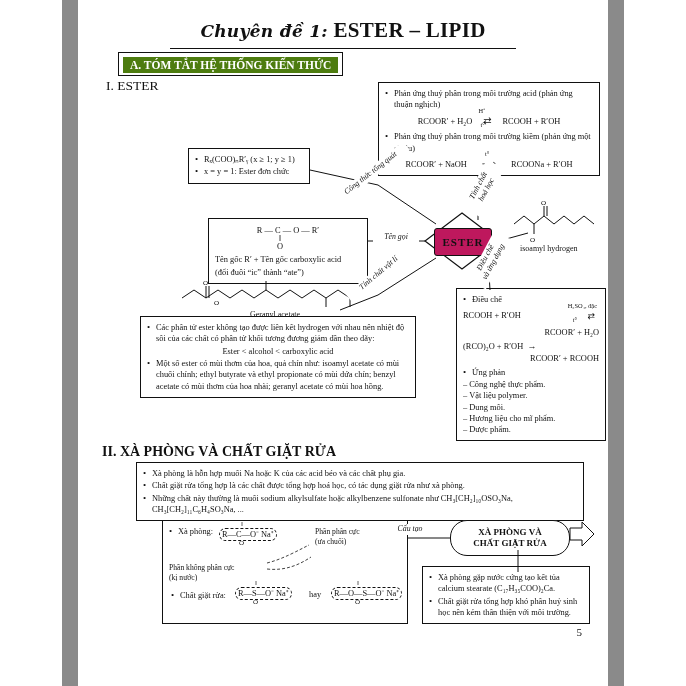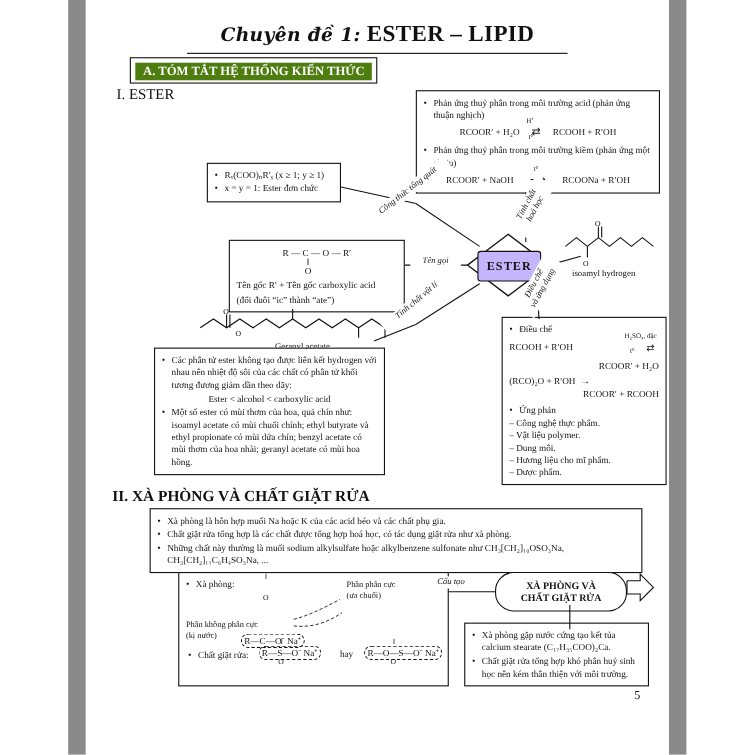--- a/index.html
+++ b/index.html
@@ -80,21 +80,21 @@
   
   .hub{
     position:absolute;
     left:356px;top:228px;
     width:56px;height:26px;
     border:1.3px solid #111;
     border-radius:3px;
     transform:rotate(0deg);
     display:flex;align-items:center;justify-content:center;
     font-weight:bold;font-size:11px;letter-spacing:1px;
-    background:#c4b5fd;
+    background:#be185d;
     z-index:6;
   }
 
   .lbl{
     position:absolute;
     font-size:7.8px;
     font-style:italic;
     line-height:1.15;
     text-align:center;
     background:#fff;
@@ -219,21 +219,21 @@
         <line x1="31" y1="20" x2="31" y2="8" stroke="#111" stroke-width="1"></line>
         <text x="25" y="7" font-size="7" font-family="Liberation Serif, serif">O</text>
         <text x="36" y="27" font-size="7" font-family="Liberation Serif, serif">O</text>
         <line x1="88" y1="12" x2="88" y2="3" stroke="#111" stroke-width="1"></line>
         <line x1="148" y1="20" x2="148" y2="29" stroke="#111" stroke-width="1"></line>
         <line x1="172" y1="20" x2="172" y2="29" stroke="#111" stroke-width="1"></line>
       </svg>
       <div style="position:absolute;left:72px;top:32px;font-size:8px;">Geranyl acetate</div>
     </div>
 
-    <div class="box" style="left:62px;top:316px;width:210px;">
+    <div class="box" style="left:62px;top:316px;width:276px;">
       <div class="li">Các phân tử ester không tạo được liên kết hydrogen với nhau nên nhiệt độ sôi của các chất có phân tử khối tương đương giảm dần theo dãy:</div>
       <div class="ctr" style="margin:1px 0;">Ester &lt; alcohol &lt; carboxylic acid</div>
       <div class="li">Một số ester có mùi thơm của hoa, quả chín như: isoamyl acetate có mùi chuối chính; ethyl butyrate và ethyl propionate có mùi dứa chín; benzyl acetate có mùi thơm của hoa nhài; geranyl acetate có mùi hoa hồng.</div>
     </div>
 
     <div class="box" style="left:378px;top:288px;width:150px;">
       <div class="li">Điều chế</div>
       <div style="position:relative;margin:5px 0 1px 0;">
         <span>RCOOH  +  R′OH</span>
         <span style="position:absolute;right:2px;top:-8px;font-size:6.4px;">H₂SO₄, đặc</span>
@@ -268,21 +268,21 @@
 
     <div class="box" style="left:58px;top:462px;width:448px;">
       <div class="li">Xà phòng là hỗn hợp muối Na hoặc K của các acid béo và các chất phụ gia.</div>
       <div class="li">Chất giặt rửa tổng hợp là các chất được tổng hợp hoá học, có tác dụng giặt rửa như xà phòng.</div>
       <div class="li">Những chất này thường là muối sodium alkylsulfate hoặc alkylbenzene sulfonate như CH₃[CH₂]₁₀OSO₃Na, CH₃[CH₂]₁₁C₆H₄SO₃Na, ...</div>
     </div>
 
     <div class="box" style="left:84px;top:520px;width:246px;height:104px;">
       <div class="li" style="position:relative;">Xà phòng:</div>
       <div style="position:absolute;left:56px;top:7px;">
-        <span style="border:1px dashed #111;border-radius:8px;padding:0 2px;display:inline-block;margin-top:48px;">R—C—O⁻ Na⁺</span>
+        <span style="border:1px dashed #111;border-radius:8px;padding:0 2px;display:inline-block;">R—C—O⁻ Na⁺</span>
         <div style="position:absolute;left:22px;top:-8px;font-size:7px;">‖</div>
         <div style="position:absolute;left:20px;top:11px;font-size:7px;">O</div>
       </div>
       <div style="position:absolute;left:152px;top:6px;font-size:7.6px;">
         <div>Phần phân cực</div>
         <div>(ưa chuối)</div>
       </div>
       <div style="position:absolute;left:6px;top:42px;font-size:7.6px;">
         <div>Phần không phân cực</div>
         <div>(kị nước)</div>

